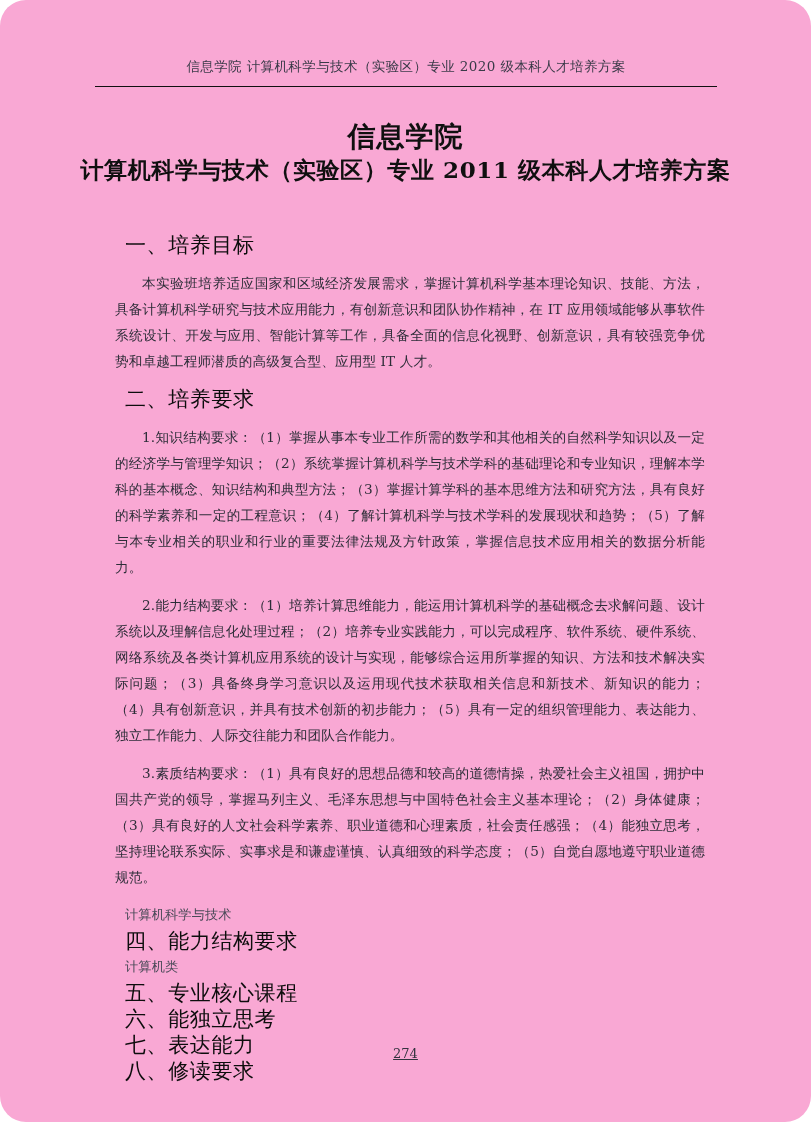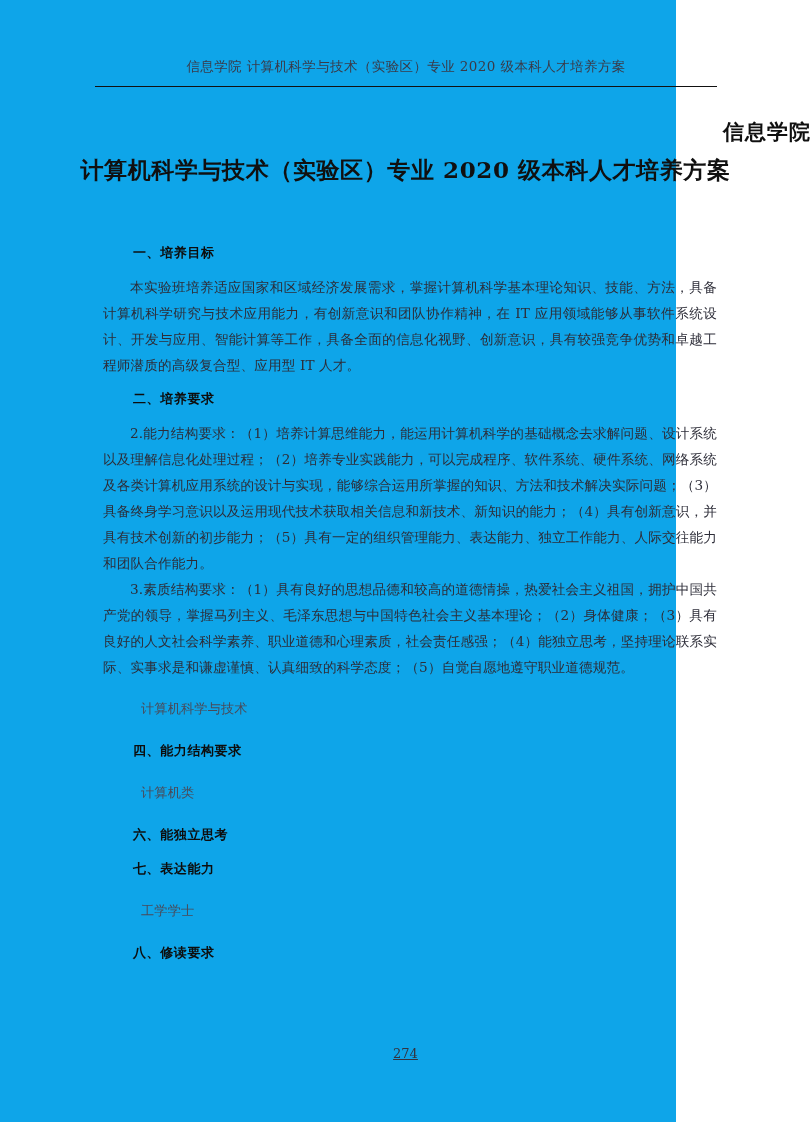--- a/index.html
+++ b/index.html
@@ -14,23 +14,24 @@
     position: relative;
     font-family: "DejaVu Serif", "Liberation Serif", serif;
     color: #1a1a1a;
     overflow: hidden;
   }
 
   .page {
     position: absolute;
     left: 0;
     top: 0;
-    width: 676px;
+    width: 811px;
     height: 1122px;
-    background: #0ea5e9;
+    background: #f9a8d4;
+    border-radius: 26px;
   }
 
   
   .running-header {
     position: absolute;
     left: 95px;
     top: 58px;
     width: 622px;
     text-align: center;
     font-size: 13.5px;
@@ -47,22 +48,22 @@
     height: 0;
     border-top: 1.6px solid #111111;
   }
 
   
   .doc-title-1 {
     position: absolute;
     left: 0;
     top: 118px;
     width: 811px;
-    text-align: right;
-    font-size: 21px;
+    text-align: center;
+    font-size: 28px;
     font-weight: bold;
     color: #101010;
     letter-spacing: 1px;
   }
   .doc-title-2 {
     position: absolute;
     left: 0;
     top: 155px;
     width: 811px;
     text-align: center;
@@ -75,44 +76,44 @@
 
   
   .body-area {
     position: absolute;
     left: 103px;
     top: 232px;
     width: 614px;
   }
 
   h2.section-heading {
-    margin: 8px;
+    margin: 0;
     padding: 0;
-    font-size: 13px;
-    font-weight: bold;
+    font-size: 21px;
+    font-weight: normal;
     color: #0d0d0d;
     text-indent: 22px;
     line-height: 26px;
     letter-spacing: 0.6px;
   }
 
   p.para {
-    margin: 0;
+    margin: 12px;
     padding: 0;
     font-size: 13.6px;
     line-height: 26px;
     color: #2d2d38;
     text-align: justify;
     text-justify: inter-ideograph;
     text-indent: 27px;
     letter-spacing: 0.15px;
   }
 
   p.subitem {
-    margin: 16px;
+    margin: 0;
     padding: 0;
     font-size: 13.2px;
     line-height: 26px;
     color: #4a4a58;
     text-indent: 22px;
     letter-spacing: 0.15px;
   }
 
   
   .page-number {
@@ -131,32 +132,33 @@
 <body>
 
 <div class="page">
 
   <div class="running-header">信息学院 计算机科学与技术（实验区）专业 2020 级本科人才培养方案</div>
 
   <div class="header-rule"></div>
 
   <div class="doc-title-1">信息学院</div>
 
-  <div class="doc-title-2">计算机科学与技术（实验区）专业 2020 级本科人才培养方案</div>
+  <div class="doc-title-2">计算机科学与技术（实验区）专业 2011 级本科人才培养方案</div>
 
   <div class="body-area" id="body-area">
       <h2 class="section-heading">一、培养目标</h2>
       <p class="para">本实验班培养适应国家和区域经济发展需求，掌握计算机科学基本理论知识、技能、方法，具备计算机科学研究与技术应用能力，有创新意识和团队协作精神，在 IT 应用领域能够从事软件系统设计、开发与应用、智能计算等工作，具备全面的信息化视野、创新意识，具有较强竞争优势和卓越工程师潜质的高级复合型、应用型 IT 人才。</p>
       <h2 class="section-heading">二、培养要求</h2>
+      <p class="para">1.知识结构要求：（1）掌握从事本专业工作所需的数学和其他相关的自然科学知识以及一定的经济学与管理学知识；（2）系统掌握计算机科学与技术学科的基础理论和专业知识，理解本学科的基本概念、知识结构和典型方法；（3）掌握计算学科的基本思维方法和研究方法，具有良好的科学素养和一定的工程意识；（4）了解计算机科学与技术学科的发展现状和趋势；（5）了解与本专业相关的职业和行业的重要法律法规及方针政策，掌握信息技术应用相关的数据分析能力。</p>
       <p class="para">2.能力结构要求：（1）培养计算思维能力，能运用计算机科学的基础概念去求解问题、设计系统以及理解信息化处理过程；（2）培养专业实践能力，可以完成程序、软件系统、硬件系统、网络系统及各类计算机应用系统的设计与实现，能够综合运用所掌握的知识、方法和技术解决实际问题；（3）具备终身学习意识以及运用现代技术获取相关信息和新技术、新知识的能力；（4）具有创新意识，并具有技术创新的初步能力；（5）具有一定的组织管理能力、表达能力、独立工作能力、人际交往能力和团队合作能力。</p>
       <p class="para">3.素质结构要求：（1）具有良好的思想品德和较高的道德情操，热爱社会主义祖国，拥护中国共产党的领导，掌握马列主义、毛泽东思想与中国特色社会主义基本理论；（2）身体健康；（3）具有良好的人文社会科学素养、职业道德和心理素质，社会责任感强；（4）能独立思考，坚持理论联系实际、实事求是和谦虚谨慎、认真细致的科学态度；（5）自觉自愿地遵守职业道德规范。</p>
       <p class="subitem">计算机科学与技术</p>
       <h2 class="section-heading">四、能力结构要求</h2>
       <p class="subitem">计算机类</p>
+      <h2 class="section-heading">五、专业核心课程</h2>
       <h2 class="section-heading">六、能独立思考</h2>
       <h2 class="section-heading">七、表达能力</h2>
-      <p class="subitem">工学学士</p>
       <h2 class="section-heading">八、修读要求</h2>
     </div>
 
   <div class="page-number">274</div>
 
 </div>
 
 </body></html>

